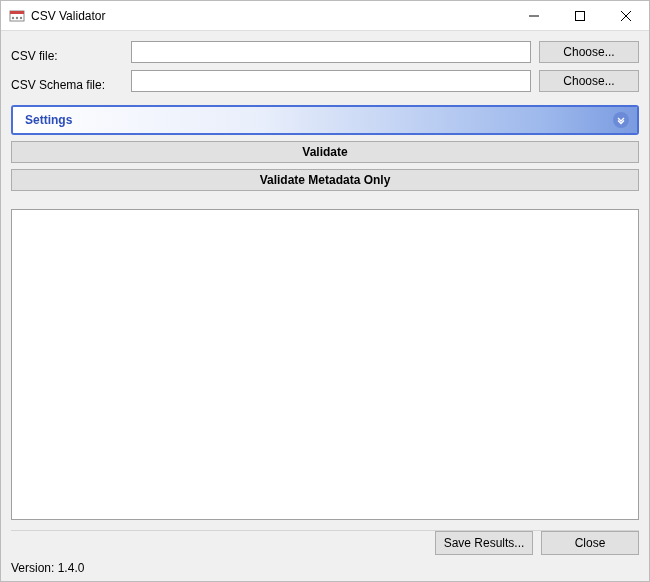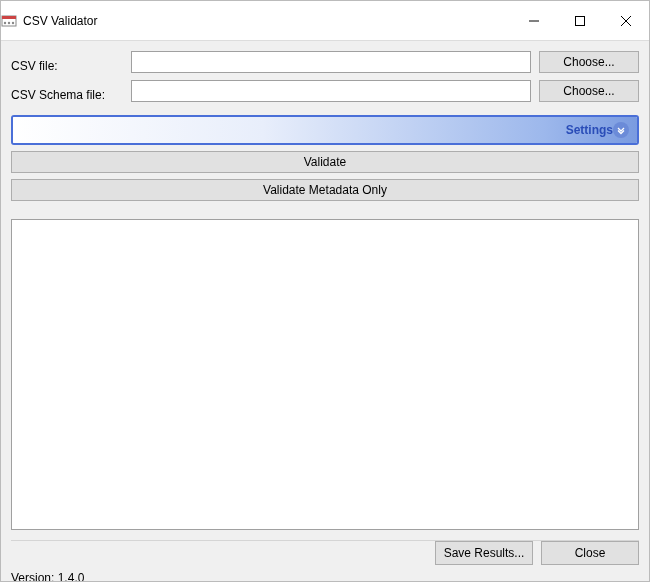--- a/index.html
+++ b/index.html
@@ -7,25 +7,26 @@
     margin: 0;
     font-family: "Segoe UI", Tahoma, sans-serif;
     font-size: 12px;
     background: #fff;
     width: 650px;
     height: 582px;
     overflow: hidden;
     border: 1px solid #bbb;
   }
   .titlebar {
-    height: 40px;
+    height: 30px;
     display: flex;
     align-items: center;
     border-bottom: 1px solid #ddd;
     background: #fff;
+    padding-left: 8px;
   }
   .app-icon {
     width: 16px;
     height: 16px;
     margin-right: 6px;
     display: flex;
     align-items: center;
     justify-content: center;
   }
   .title-text {
@@ -80,21 +81,20 @@
     font-size: 12px;
     text-align: center;
     line-height: 20px;
     cursor: default;
   }
   .settings-panel {
     margin-top: 6px;
     border: 2px solid #4a6fd8;
     border-radius: 3px;
     overflow: hidden;
-    text-align: right;
   }
   .settings-header {
     height: 26px;
     background: linear-gradient(to right, #ffffff 0%, #e8eefb 40%, #9db8ec 85%, #7a9be0 100%);
     display: flex;
     align-items: center;
     padding: 0 8px 0 12px;
   }
   .settings-title {
     flex: 1;
@@ -114,20 +114,21 @@
   }
   .action-btn {
     height: 22px;
     margin-top: 6px;
     background: #e1e1e1;
     border: 1px solid #adadad;
     font-size: 12px;
     text-align: center;
     line-height: 20px;
     cursor: default;
+    font-weight: bold;
   }
   .output-area {
     flex: 1;
     margin-top: 18px;
     background: #fff;
     border: 1px solid #a0a0a0;
     overflow: auto;
   }
   .footer-row {
     display: flex;

